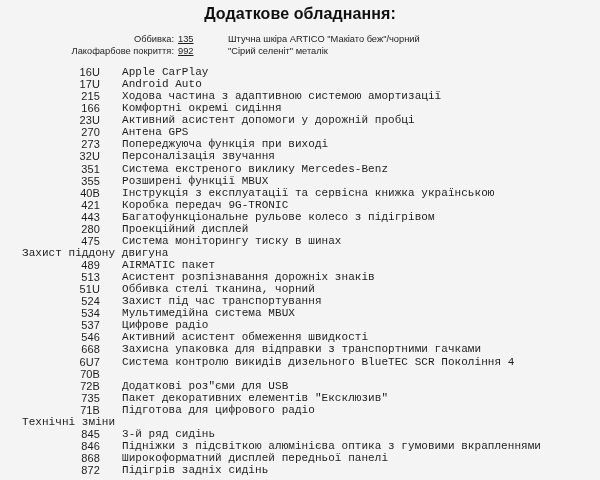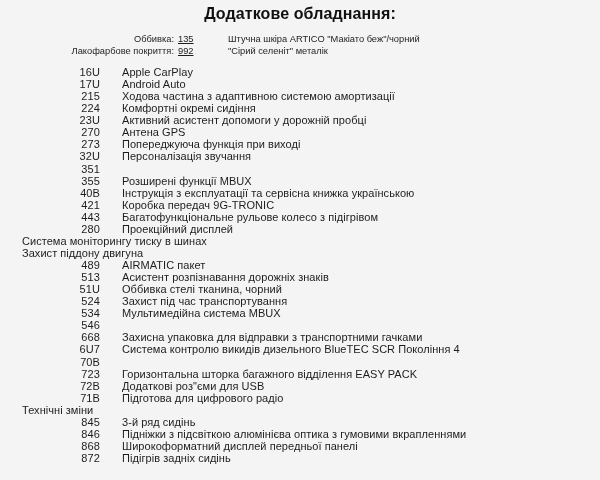--- a/index.html
+++ b/index.html
@@ -77,20 +77,21 @@
   }
   .opt-code {
     width: 100px;
     text-align: right;
     padding-right: 0;
     letter-spacing: 0.1px;
   }
   .opt-desc {
     margin-left: 22px;
     letter-spacing: 0.05px;
+    font-family: Liberation Mono, monospace;
   }
 </style>
 </head>
 <body>
 
 <div class="page">
 
   <div class="doc-title">Додаткове обладнання:</div>
 
   <div class="summary">
@@ -113,41 +114,42 @@
       </div>
       <div class="opt-row">
         <div class="opt-code">17U</div>
         <div class="opt-desc">Android Auto</div>
       </div>
       <div class="opt-row">
         <div class="opt-code">215</div>
         <div class="opt-desc">Ходова частина з адаптивною системою амортизації</div>
       </div>
       <div class="opt-row">
-        <div class="opt-code">224</div>
+        <div class="opt-code">166</div>
         <div class="opt-desc">Комфортні окремі сидіння</div>
       </div>
       <div class="opt-row">
         <div class="opt-code">23U</div>
         <div class="opt-desc">Активний асистент допомоги у дорожній пробці</div>
       </div>
       <div class="opt-row">
         <div class="opt-code">270</div>
         <div class="opt-desc">Антена GPS</div>
       </div>
       <div class="opt-row">
         <div class="opt-code">273</div>
         <div class="opt-desc">Попереджуюча функція при виході</div>
       </div>
       <div class="opt-row">
         <div class="opt-code">32U</div>
         <div class="opt-desc">Персоналізація звучання</div>
       </div>
       <div class="opt-row">
         <div class="opt-code">351</div>
+        <div class="opt-desc">Система екстреного виклику Mercedes-Benz</div>
       </div>
       <div class="opt-row">
         <div class="opt-code">355</div>
         <div class="opt-desc">Розширені функції MBUX</div>
       </div>
       <div class="opt-row">
         <div class="opt-code">40B</div>
         <div class="opt-desc">Інструкція з експлуатації та сервісна книжка українською</div>
       </div>
       <div class="opt-row">
@@ -156,20 +158,21 @@
       </div>
       <div class="opt-row">
         <div class="opt-code">443</div>
         <div class="opt-desc">Багатофункціональне рульове колесо з підігрівом</div>
       </div>
       <div class="opt-row">
         <div class="opt-code">280</div>
         <div class="opt-desc">Проекційний дисплей</div>
       </div>
       <div class="opt-row">
+        <div class="opt-code">475</div>
         <div class="opt-desc">Система моніторингу тиску в шинах</div>
       </div>
       <div class="opt-row">
         <div class="opt-desc">Захист піддону двигуна</div>
       </div>
       <div class="opt-row">
         <div class="opt-code">489</div>
         <div class="opt-desc">AIRMATIC пакет</div>
       </div>
       <div class="opt-row">
@@ -182,42 +185,47 @@
       </div>
       <div class="opt-row">
         <div class="opt-code">524</div>
         <div class="opt-desc">Захист під час транспортування</div>
       </div>
       <div class="opt-row">
         <div class="opt-code">534</div>
         <div class="opt-desc">Мультимедійна система MBUX</div>
       </div>
       <div class="opt-row">
+        <div class="opt-code">537</div>
+        <div class="opt-desc">Цифрове радіо</div>
+      </div>
+      <div class="opt-row">
         <div class="opt-code">546</div>
+        <div class="opt-desc">Активний асистент обмеження швидкості</div>
       </div>
       <div class="opt-row">
         <div class="opt-code">668</div>
         <div class="opt-desc">Захисна упаковка для відправки з транспортними гачками</div>
       </div>
       <div class="opt-row">
         <div class="opt-code">6U7</div>
         <div class="opt-desc">Система контролю викидів дизельного BlueTEC SCR Покоління 4</div>
       </div>
       <div class="opt-row">
         <div class="opt-code">70B</div>
       </div>
       <div class="opt-row">
-        <div class="opt-code">723</div>
-        <div class="opt-desc">Горизонтальна шторка багажного відділення EASY PACK</div>
-      </div>
-      <div class="opt-row">
         <div class="opt-code">72B</div>
         <div class="opt-desc">Додаткові роз"єми для USB</div>
       </div>
       <div class="opt-row">
+        <div class="opt-code">735</div>
+        <div class="opt-desc">Пакет декоративних елементів "Ексклюзив"</div>
+      </div>
+      <div class="opt-row">
         <div class="opt-code">71B</div>
         <div class="opt-desc">Підготова для цифрового радіо</div>
       </div>
       <div class="opt-row">
         <div class="opt-desc">Технічні зміни</div>
       </div>
       <div class="opt-row">
         <div class="opt-code">845</div>
         <div class="opt-desc">3-й ряд сидінь</div>
       </div>

